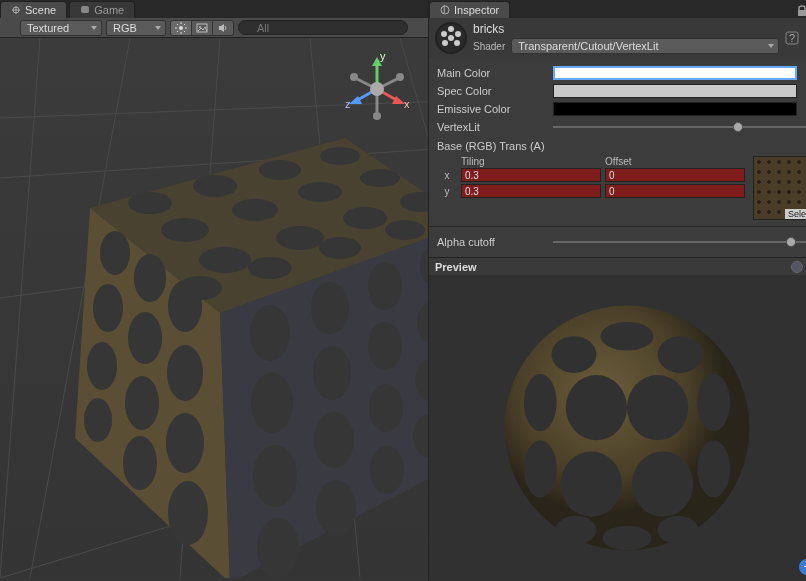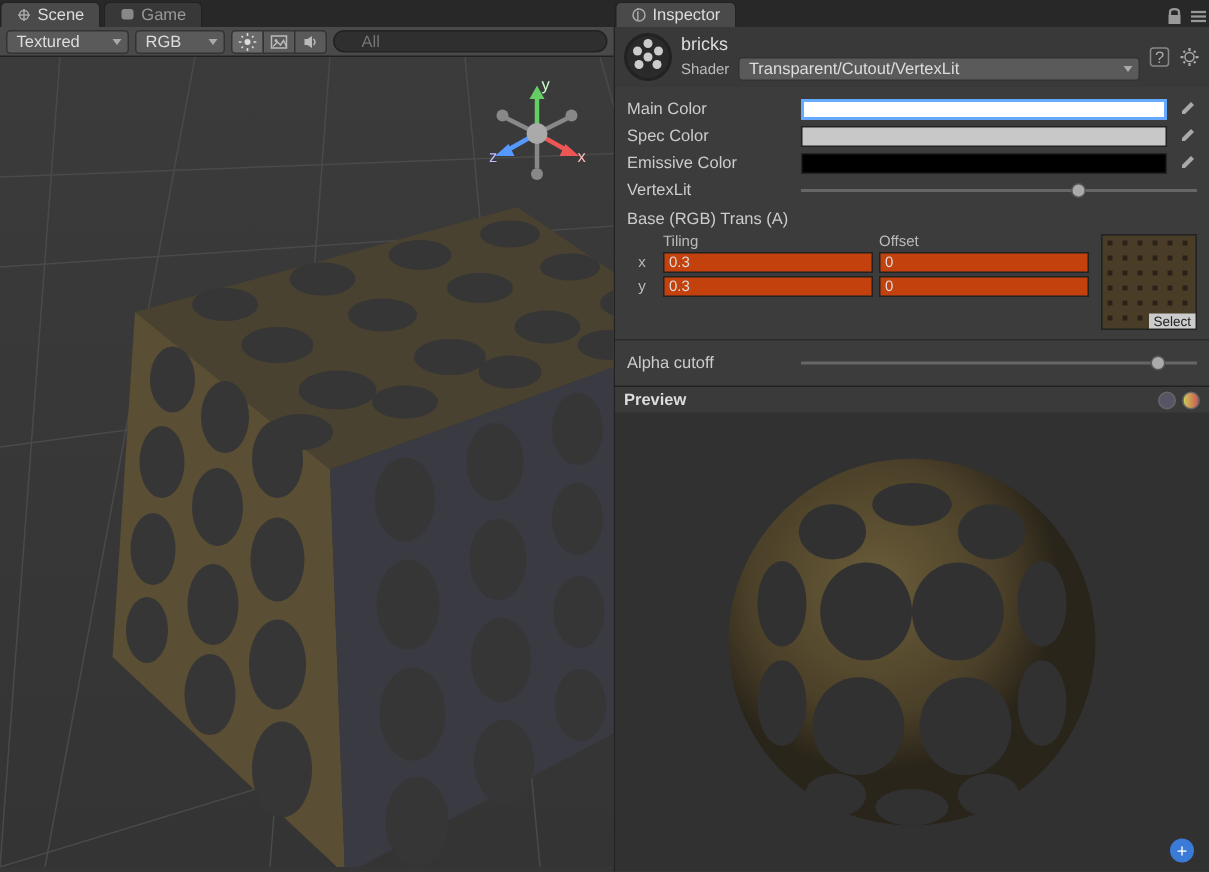--- a/index.html
+++ b/index.html
@@ -8,21 +8,21 @@
 .left-panel { width: 525px; height: 100%; display: flex; flex-direction: column; border-right: 1px solid #222; }
 .right-panel { flex: 1; height: 100%; display: flex; flex-direction: column; background: #3c3c3c; }
 
 
 .tab-bar { display: flex; background: #282828; height: 18px; align-items: flex-end; }
 .tab { background: #4a4a4a; border: 1px solid #222; border-bottom: none; border-radius: 4px 4px 0 0; padding: 0 10px; margin-right: 2px; display: flex; align-items: center; gap: 4px; cursor: pointer; height: 17px; color: #ddd; }
 .tab.inactive { background: #383838; color: #999; }
 .tab-icon { width: 10px; height: 10px; display: inline-block; }
 
 
-.toolbar { display: flex; align-items: center; background: #4a4a4a; height: 20px; border-bottom: 1px solid #222; padding: 0 4px; gap: 4px; }
+.toolbar { display: flex; align-items: center; background: #4a4a4a; height: 20px; border-bottom: 1px solid #222; padding: 0 20px; gap: 4px; }
 .toolbar-dropdown { background: #5a5a5a; border: 1px solid #333; border-radius: 3px; padding: 1px 16px 1px 6px; position: relative; color: #ddd; font-size: 10px; height: 16px; display: flex; align-items: center; cursor: pointer; }
 .toolbar-dropdown::after { content: ''; position: absolute; right: 4px; top: 50%; transform: translateY(-50%); border-left: 3px solid transparent; border-right: 3px solid transparent; border-top: 4px solid #aaa; }
 .toolbar-btn { background: #5a5a5a; border: 1px solid #333; border-radius: 3px; width: 22px; height: 16px; display: flex; align-items: center; justify-content: center; cursor: pointer; }
 .toolbar-btn.active { background: #6a6a6a; }
 .toolbar-group { display: flex; }
 .toolbar-group .toolbar-btn { border-radius: 0; margin-left: -1px; }
 .toolbar-group .toolbar-btn:first-child { border-radius: 3px 0 0 3px; margin-left: 0; }
 .toolbar-group .toolbar-btn:last-child { border-radius: 0 3px 3px 0; }
 .search-field { flex: 1; background: #2f2f2f; border: 1px solid #222; border-radius: 8px; height: 15px; padding: 0 8px 0 18px; color: #999; position: relative; }
 .search-wrap { flex: 1; position: relative; display: flex; align-items: center; }
@@ -52,21 +52,21 @@
 .slider { flex: 1; height: 14px; position: relative; display: flex; align-items: center; }
 .slider-track { width: 100%; height: 2px; background: #666; }
 .slider-thumb { position: absolute; width: 10px; height: 10px; background: #aaa; border-radius: 50%; border: 1px solid #555; top: 50%; transform: translate(-50%, -50%); }
 
 .texture-section { display: flex; gap: 8px; margin-top: 4px; }
 .texture-fields { flex: 1; }
 .tiling-header { display: flex; padding-left: 24px; gap: 4px; }
 .tiling-header span { flex: 1; font-size: 10px; color: #bbb; }
 .tiling-row { display: flex; align-items: center; gap: 4px; height: 16px; }
 .tiling-row .axis { width: 20px; text-align: center; color: #bbb; font-size: 10px; }
-.tiling-row input { flex: 1; background: #c2410c; border: 1px solid #222; color: #ddd; padding: 1px 3px; font-size: 10px; height: 14px; }
+.tiling-row input { flex: 1; background: #7f1d1d; border: 1px solid #222; color: #ddd; padding: 1px 3px; font-size: 10px; height: 14px; }
 .texture-thumb { width: 64px; height: 64px; background: #3a3228; border: 1px solid #222; position: relative; background-image: radial-gradient(circle, #2a2218 2px, #4a3d28 2px); background-size: 10px 10px; cursor: pointer; }
 .texture-thumb .select-btn { position: absolute; bottom: 0; right: 0; background: #ccc; color: #222; font-size: 9px; padding: 0 3px; }
 
 .divider { height: 1px; background: #2a2a2a; margin: 6px -8px; }
 
 .preview-header { display: flex; align-items: center; background: #3a3a3a; padding: 2px 6px; height: 18px; border-top: 1px solid #222; }
 .preview-header .label { flex: 1; color: #ddd; font-weight: bold; font-size: 11px; }
 .preview-toggle { width: 12px; height: 12px; border-radius: 50%; border: 1px solid #666; margin-left: 4px; cursor: pointer; }
 .preview-viewport { flex: 1; background: #313131; position: relative; overflow: hidden; }
 .add-btn { position: absolute; bottom: 6px; right: 10px; width: 16px; height: 16px; border-radius: 50%; background: #3b7bd8; color: #fff; display: flex; align-items: center; justify-content: center; font-size: 12px; cursor: pointer; }

